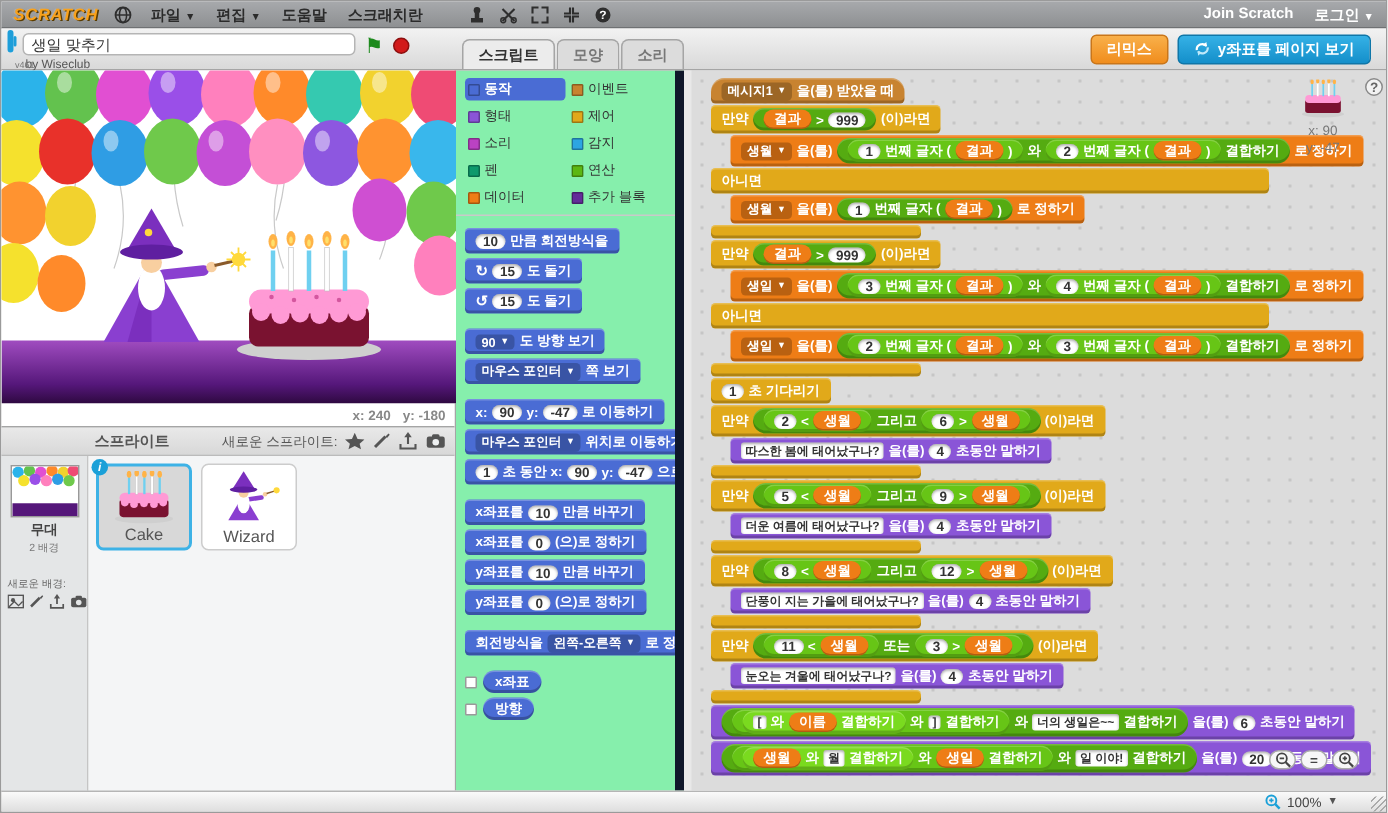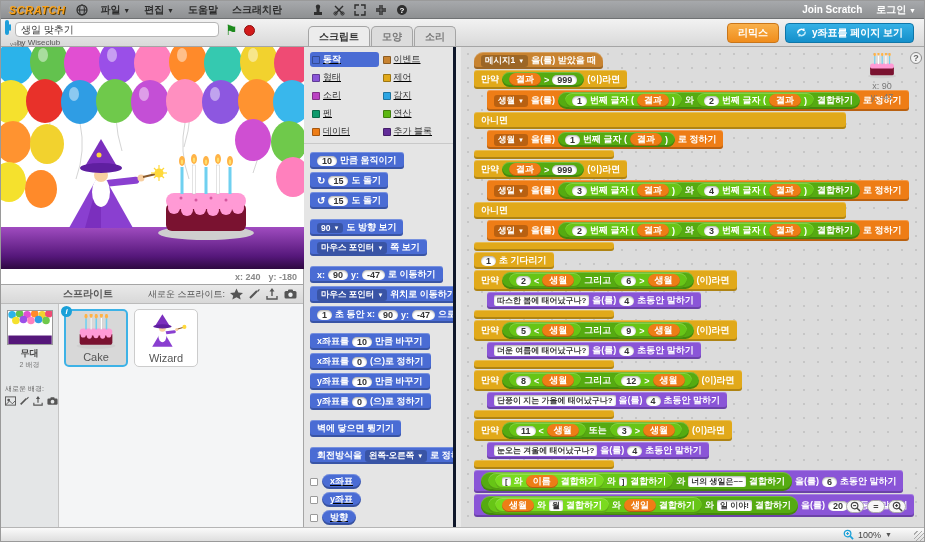--- a/index.html
+++ b/index.html
@@ -17,21 +17,21 @@
   .mb-right { margin-left:auto; display:flex; gap:14px; align-items:center; }
   .mb-right span { color:#fff; font-weight:bold; font-size:10px; }
 
   
   .headerbar { height:28px; background:linear-gradient(#f2f2f2,#d9d9d9); border-bottom:1px solid #a5a5a5; display:flex; flex:0 0 auto; position:relative; }
   .hb-left { width:303px; display:flex; align-items:flex-start; padding:3px 4px 0 4px; position:relative; }
   .fs-btn { width:20px; height:15px; border:2px solid #1e9ed9; border-radius:3px; position:relative; background:#eaf6fc; }
   .fs-btn::after { content:""; position:absolute; inset:2px; border:1px solid #1e9ed9; border-radius:1px; }
   .fs-ver { position:absolute; left:5px; top:19px; font-size:6px; color:#777; }
   .title-wrap { margin-left:6px; }
-  .title-input { width:204px; height:15px; border:1px solid #b5b5b5; border-radius:4px; font-size:10px; padding:0 5px; font-family:"Liberation Sans",sans-serif; color:#333; background:#fff; }
+  .title-input { width:222px; height:15px; border:1px solid #b5b5b5; border-radius:4px; font-size:10px; padding:0 5px; font-family:"Liberation Sans",sans-serif; color:#333; background:#fff; }
   .author { font-size:8px; color:#555; margin:1px 0 0 2px; }
   .flag-stop { display:flex; gap:6px; margin-left:6px; margin-top:2px; align-items:center; }
   .green-flag { color:#1d8a1d; font-size:14px; line-height:12px; cursor:pointer; }
   .stop-btn { width:11px; height:11px; background:#d21a1a; border-radius:50%; border:1px solid #8d0f0f; cursor:pointer; }
   .hb-tabs { width:152px; display:flex; align-items:flex-end; padding-left:4px; gap:1px; }
   .tab { height:20px; padding:3px 10px 2px; border:1px solid #a5a5a5; border-bottom:none; border-radius:5px 5px 0 0; background:#dcdcdc; color:#777; font-size:10px; font-weight:bold; cursor:pointer; }
   .tab.active { background:#ececec; color:#333; }
   .hb-right { flex:1; display:flex; justify-content:flex-end; align-items:center; gap:6px; padding-right:10px; }
   .btn-remix { background:linear-gradient(#f9b04a,#f08d1d); color:#fff; font-weight:bold; font-size:10px; border:1px solid #c9761a; border-radius:4px; padding:2px 10px; cursor:pointer; }
   .btn-project { background:linear-gradient(#35b1e6,#148fca); color:#fff; font-weight:bold; font-size:10px; border:1px solid #0f76a8; border-radius:4px; padding:2px 10px; display:flex; gap:5px; align-items:center; cursor:pointer; }
@@ -60,21 +60,21 @@
   .newbg .nb-lbl { font-size:7px; color:#666; }
   .nb-icons { display:flex; gap:3px; margin-top:2px; }
   .nb-icons .sp-icon { width:11px; height:10px; }
   .sprite-list { flex:1; background:#f4f5f6; padding:5px; display:flex; gap:6px; align-items:flex-start; }
   .sprite-card { width:64px; height:58px; background:#fff; border:1px solid #ccc; border-radius:5px; position:relative; display:flex; flex-direction:column; align-items:center; justify-content:flex-start; padding-top:3px; cursor:pointer; }
   .sprite-card.selected { border:2px solid #3db2e6; background:#d8d8d8; }
   .sprite-card .sname { font-size:11px; color:#555; margin-top:auto; margin-bottom:2px; }
   .info-badge { position:absolute; top:-5px; left:-5px; width:11px; height:11px; border-radius:50%; background:#1aa0d8; color:#fff; font-size:8px; font-weight:bold; display:flex; align-items:center; justify-content:center; font-style:italic; }
 
   
-  .palette-col { width:152px; background:#e5e5e5; border-right:3px solid #0f172a; display:flex; flex-direction:column; min-height:0;text-decoration:underline; }
+  .palette-col { width:152px; background:#86efac; border-right:6px solid #0f172a; display:flex; flex-direction:column; min-height:0; }
   .cats { padding:5px 4px 4px 6px; display:grid; grid-template-columns:1fr 1fr; row-gap:3px; column-gap:2px; border-bottom:1px solid #c9c9c9; }
   .cat { display:flex; align-items:center; gap:3px; font-size:9px; color:#333; padding:1px 2px; border-radius:3px; cursor:pointer; }
   .cat .sq { width:8px; height:8px; border-radius:1px; border:1px solid rgba(0,0,0,.3); flex:0 0 auto; }
   .cat.selected { background:#4a6cd4; color:#fff; font-weight:bold; }
   .pal-list { flex:1; overflow:hidden; padding:8px 0 0 6px; }
   .p-row { margin-bottom:3px; }
   .p-row.gap { margin-top:10px; }
   .p-check { display:flex; align-items:center; gap:4px; }
   .chk { width:8px; height:8px; border:1px solid #9a9a9a; background:#fff; border-radius:1px; }
   .pill-rep { background:#4a6cd4; border-radius:8px; color:#fff; font-size:9px; font-weight:bold; padding:1px 8px; box-shadow:inset 0 -2px 0 rgba(0,0,0,.25), inset 0 1px 0 rgba(255,255,255,.25); }
@@ -506,21 +506,21 @@
             <span>데이터</span>
           </div>
           <div class="cat">
             <span class="sq" style="background: rgb(99, 45, 153);"></span>
             <span>추가 블록</span>
           </div>
         </div>
       <div class="pal-list" id="palList">
           <div class="p-row"><div class="blk c-motion">
               <span class="tok-n">10</span>
-              <span class="tok-t">만큼 움직이기</span>
+              <span class="tok-t">만큼 회전방식을</span>
             </div></div>
           <div class="p-row"><div class="blk c-motion">
               <span class="tok-ic">↻</span>
               <span class="tok-n">15</span>
               <span class="tok-t">도 돌기</span>
             </div></div>
           <div class="p-row"><div class="blk c-motion">
               <span class="tok-ic">↺</span>
               <span class="tok-n">15</span>
               <span class="tok-t">도 돌기</span>
@@ -575,37 +575,30 @@
               <span class="tok-t">y좌표를</span>
               <span class="tok-n">10</span>
               <span class="tok-t">만큼 바꾸기</span>
             </div></div>
           <div class="p-row"><div class="blk c-motion">
               <span class="tok-t">y좌표를</span>
               <span class="tok-n">0</span>
               <span class="tok-t">(으)로 정하기</span>
             </div></div>
           <div class="p-row gap"><div class="blk c-motion">
-              <span class="tok-t">벽에 닿으면 튕기기</span>
-            </div></div>
-          <div class="p-row gap"><div class="blk c-motion">
               <span class="tok-t">회전방식을</span>
               <span class="tok-d">
                 <span>왼쪽-오른쪽</span>
                 <span class="car">▼</span>
               </span>
               <span class="tok-t">로 정하기</span>
             </div></div>
           <div class="p-row gap p-check">
             <span class="chk"></span>
             <span class="pill-rep">x좌표</span>
-          </div>
-          <div class="p-row p-check">
-            <span class="chk"></span>
-            <span class="pill-rep">y좌표</span>
           </div>
           <div class="p-row p-check">
             <span class="chk"></span>
             <span class="pill-rep">방향</span>
           </div>
         </div>
     </div>
 
     <div class="script-col">
       <div class="scripts" id="scripts">

